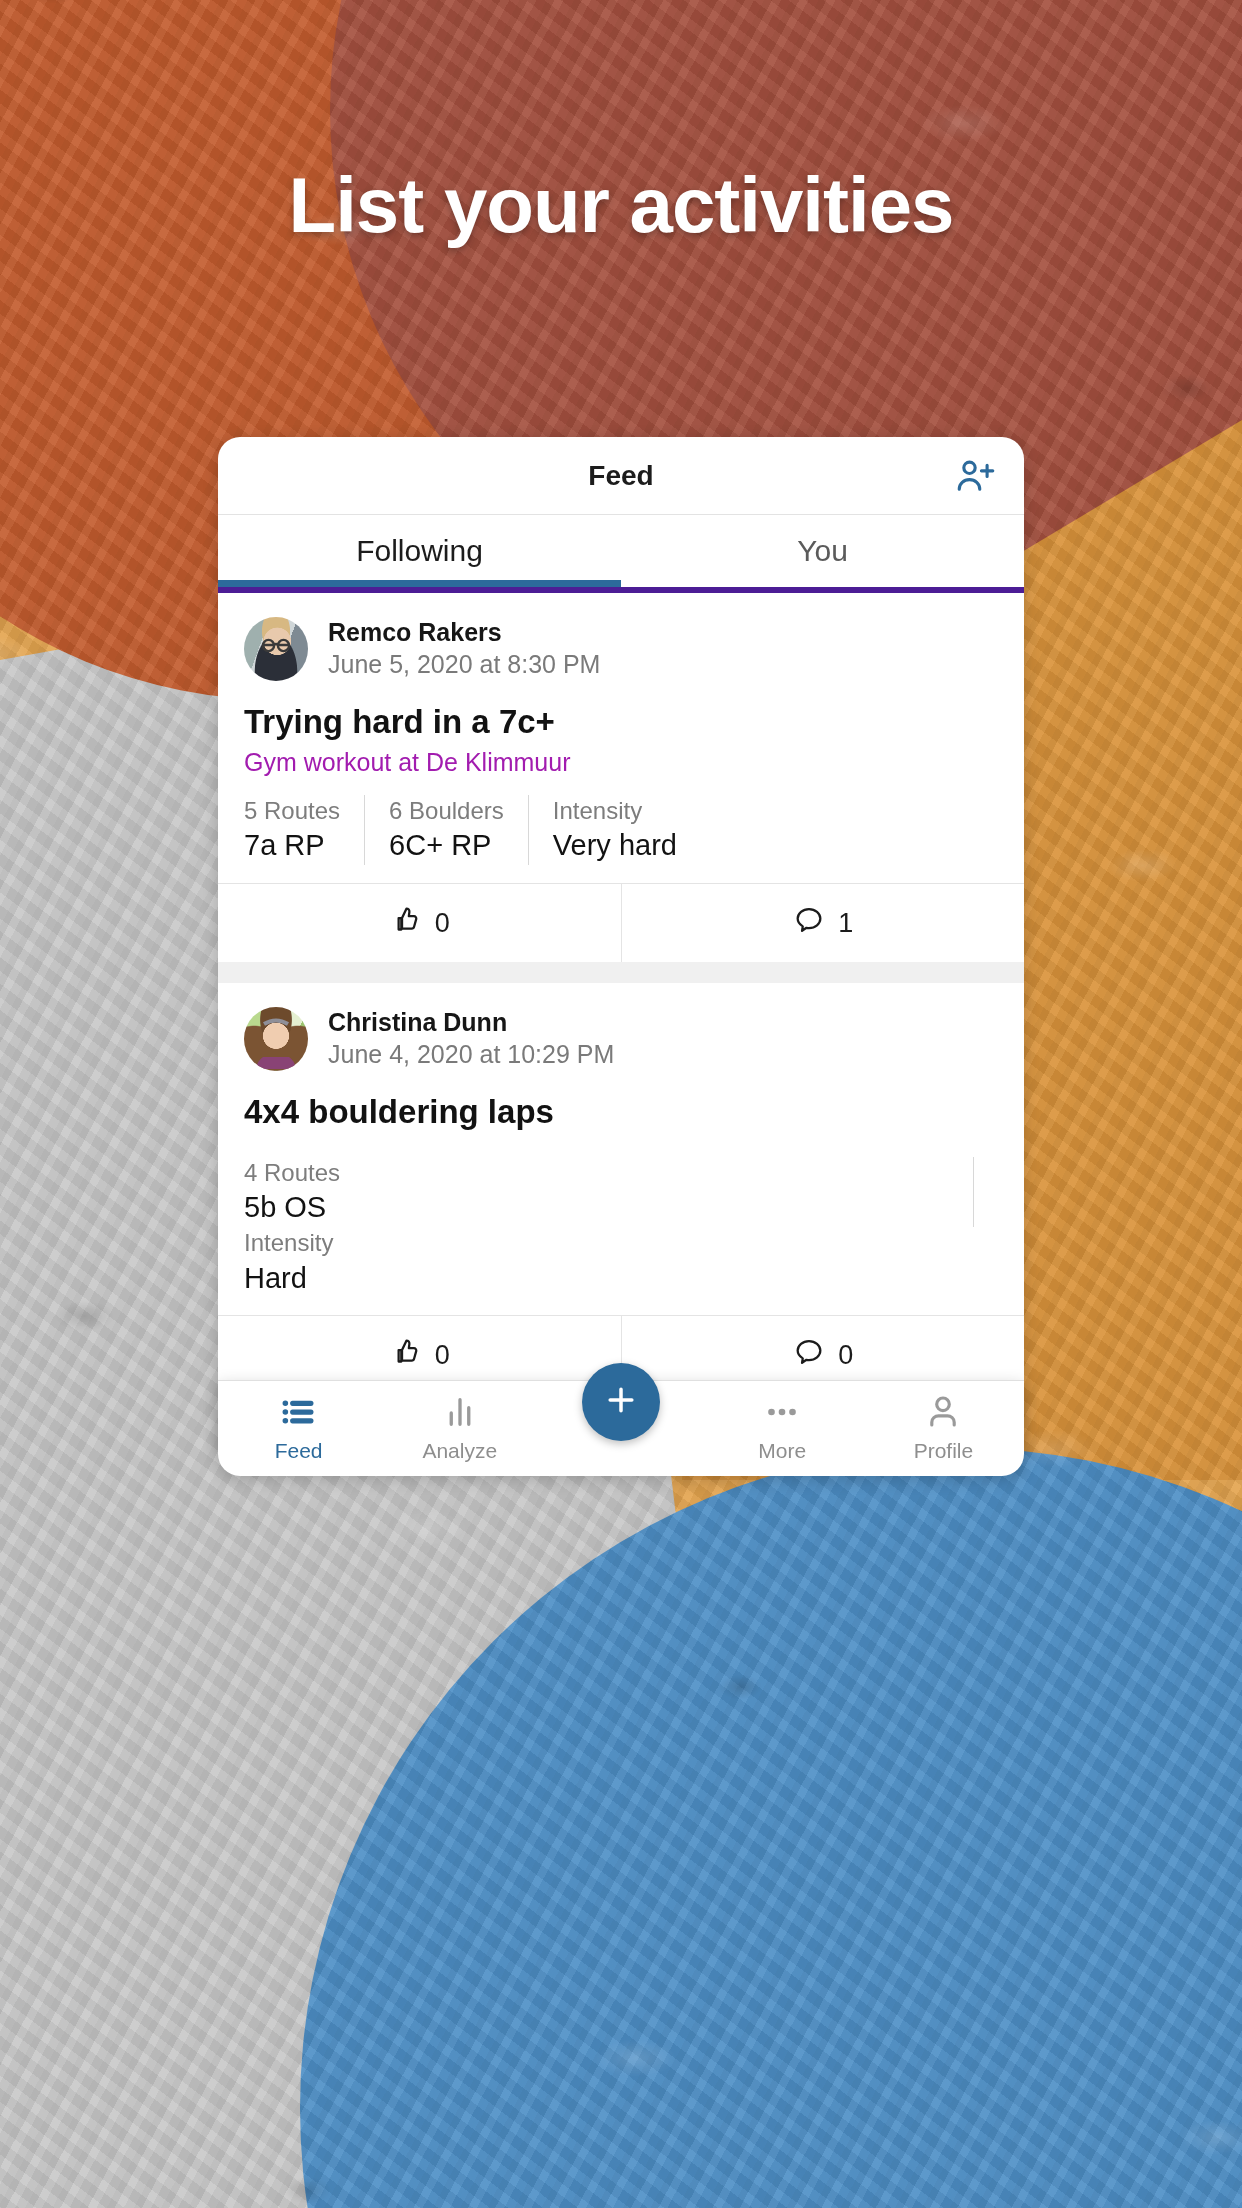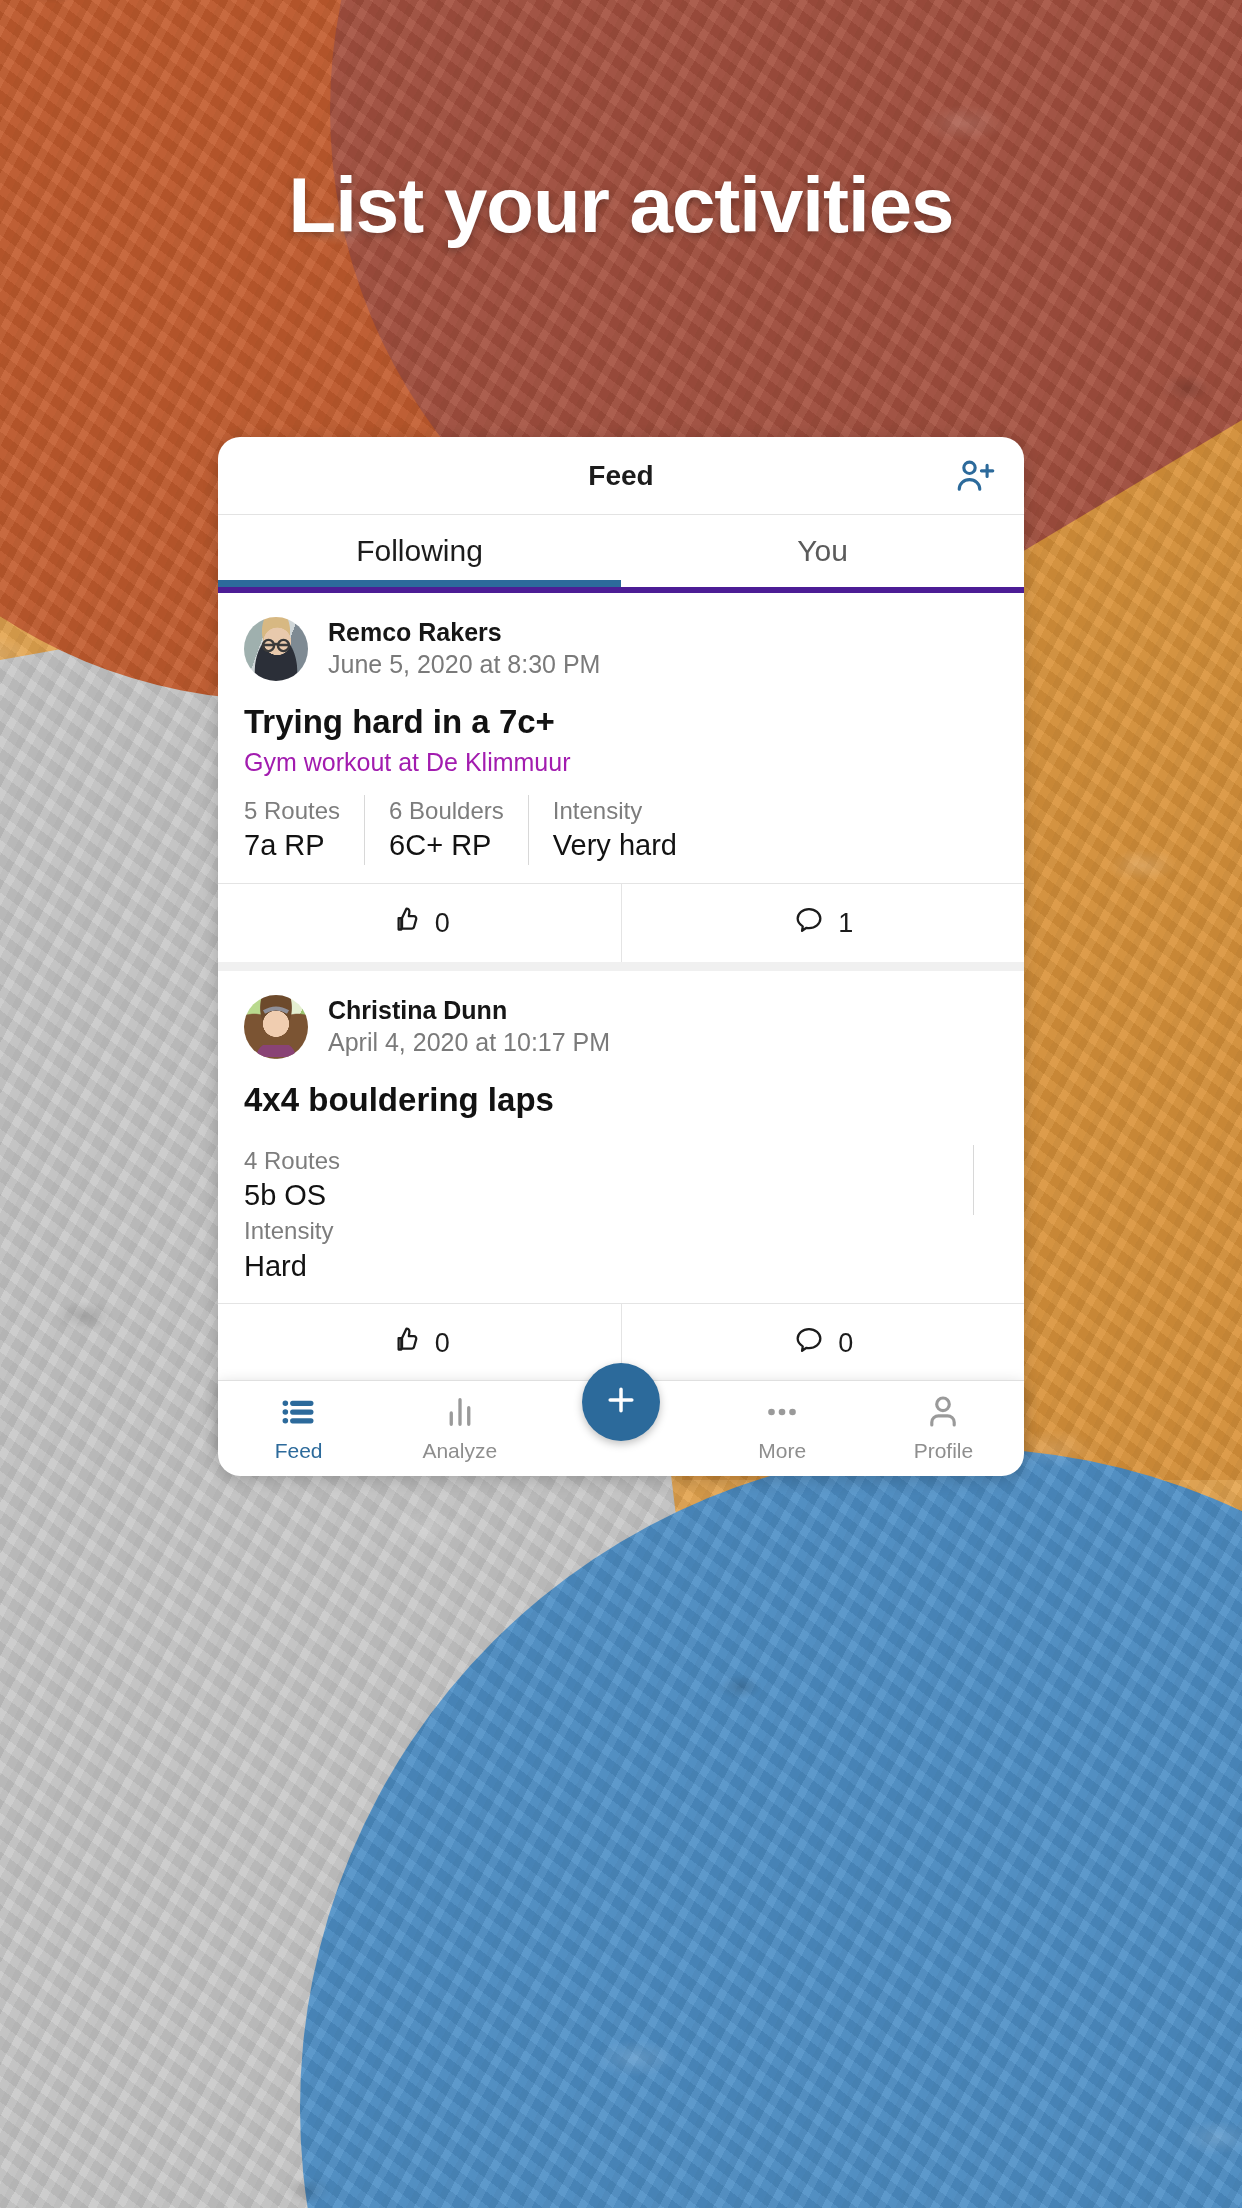--- a/index.html
+++ b/index.html
@@ -126,21 +126,21 @@
     font-size:30px; color:#5b5b5b; position:relative; cursor:pointer;
   }
   .tab.active { color:#1c1c1c; }
   .tab.active:after {
     content:""; position:absolute; left:0; right:0; bottom:0; height:7px;
     background:#2C6A9B;
   }
 
   
   #feed { background:#f0f0f0; }
-  .post { background:#ffffff; margin-bottom:9px; }
+  .post { background:#ffffff; margin-bottom:21px; }
   .post-top { display:flex; align-items:center; padding:24px 26px 0 26px; }
   .avatar {
     width:64px; height:64px; border-radius:50%; flex:0 0 64px; margin-right:20px;
     background-size:cover; background-position:center; overflow:hidden;
     position:relative;
   }
   .meta { display:flex; flex-direction:column; justify-content:center; }
   .pname { font-size:25px; font-weight:bold; color:#161616; line-height:1.25; }
   .pdate { font-size:25px; color:#7a7a7a; line-height:1.3; }
 
@@ -290,21 +290,21 @@
                radial-gradient(ellipse at 16% 70%, #7b5433 0 40%, transparent 42%),
                radial-gradient(ellipse at 84% 70%, #7b5433 0 40%, transparent 42%),
                linear-gradient(120deg,#b9d98e 0 34%,#e4efd0 34% 66%,#9cc470 66% 100%);">
           <svg width="64" height="64" viewBox="0 0 64 64" style="position:absolute;inset:0">
             <path d="M20 17q12-7 24 0" stroke="#8f8f98" stroke-width="4" fill="none"></path>
             <path d="M45 50q6 4 7 12H12q1-8 7-12" fill="#8e3d8c" opacity=".75"></path>
           </svg>
         </div>
         <div class="meta">
           <div class="pname">Christina Dunn</div>
-          <div class="pdate">April 4, 2020 at 10:17 PM</div>
+          <div class="pdate">June 4, 2020 at 10:29 PM</div>
         </div>
       </div>
       <div class="ptitle">4x4 bouldering laps</div>
       <div class="stats" style="padding-top:26px;flex-direction:column;">
         <div class="stat">
           <div class="stat-label">4 Routes</div>
           <div class="stat-value">5b OS</div>
         </div>
         <div class="stat">
           <div class="stat-label">Intensity</div>

